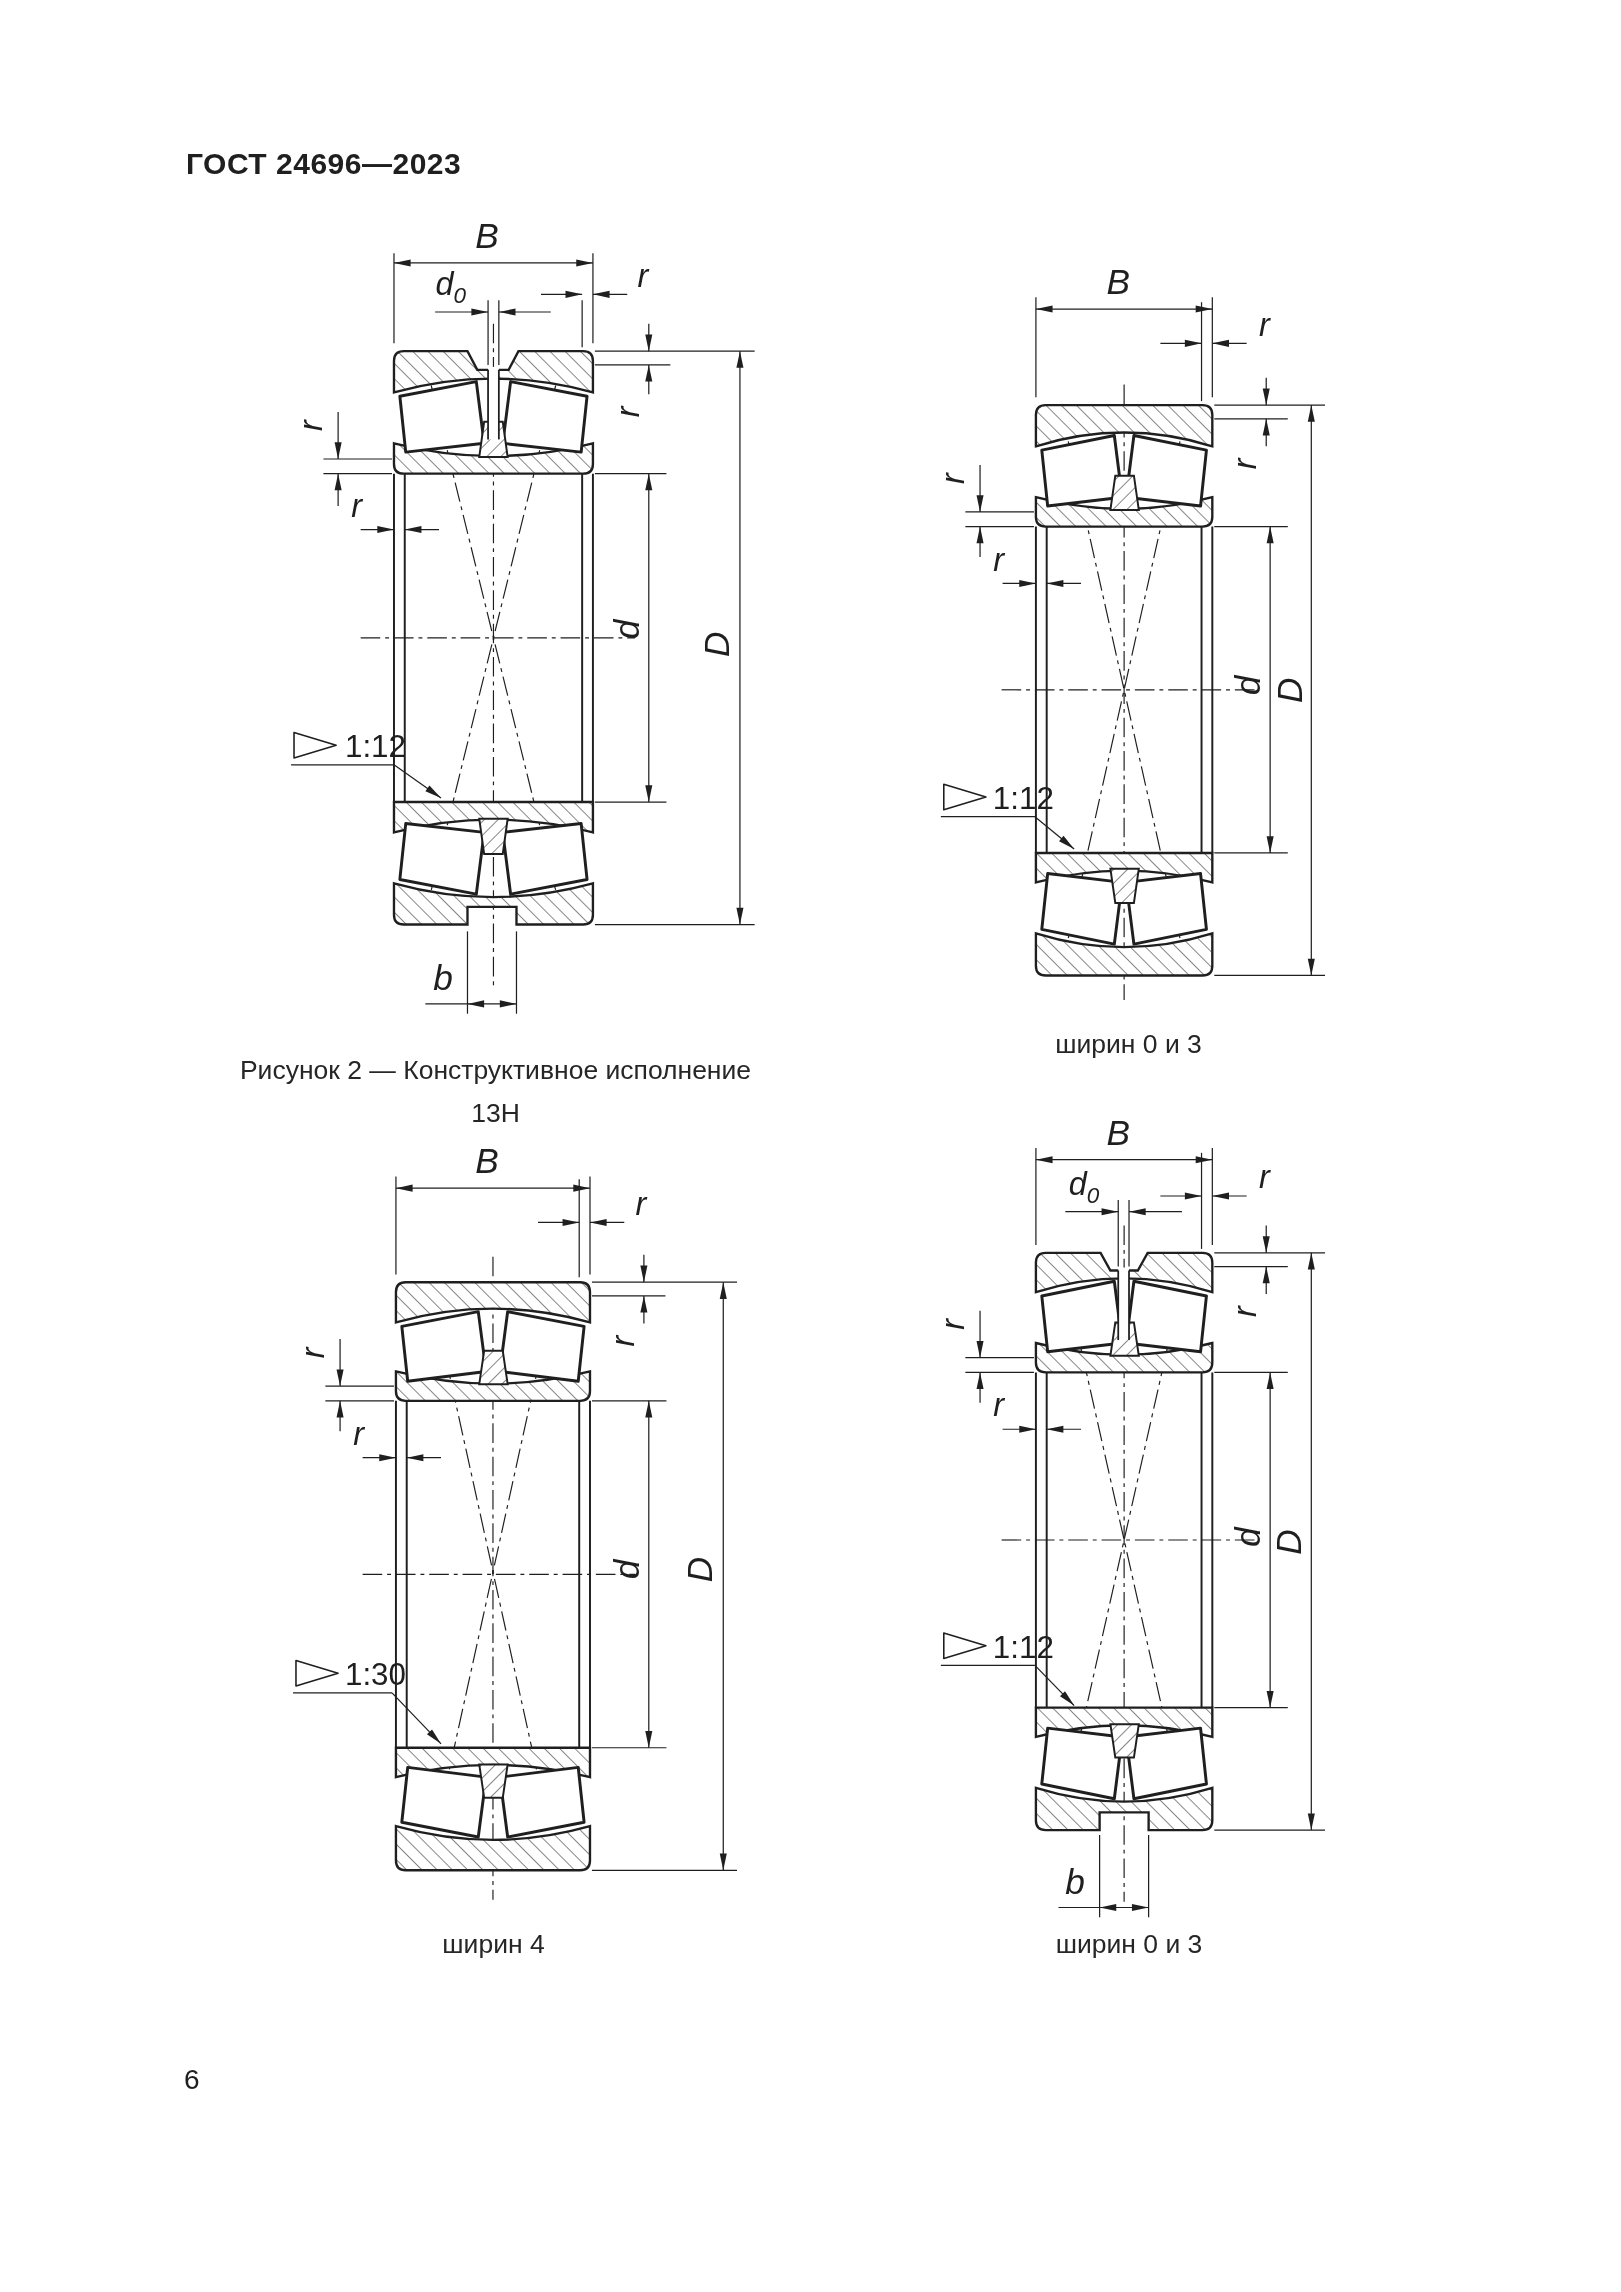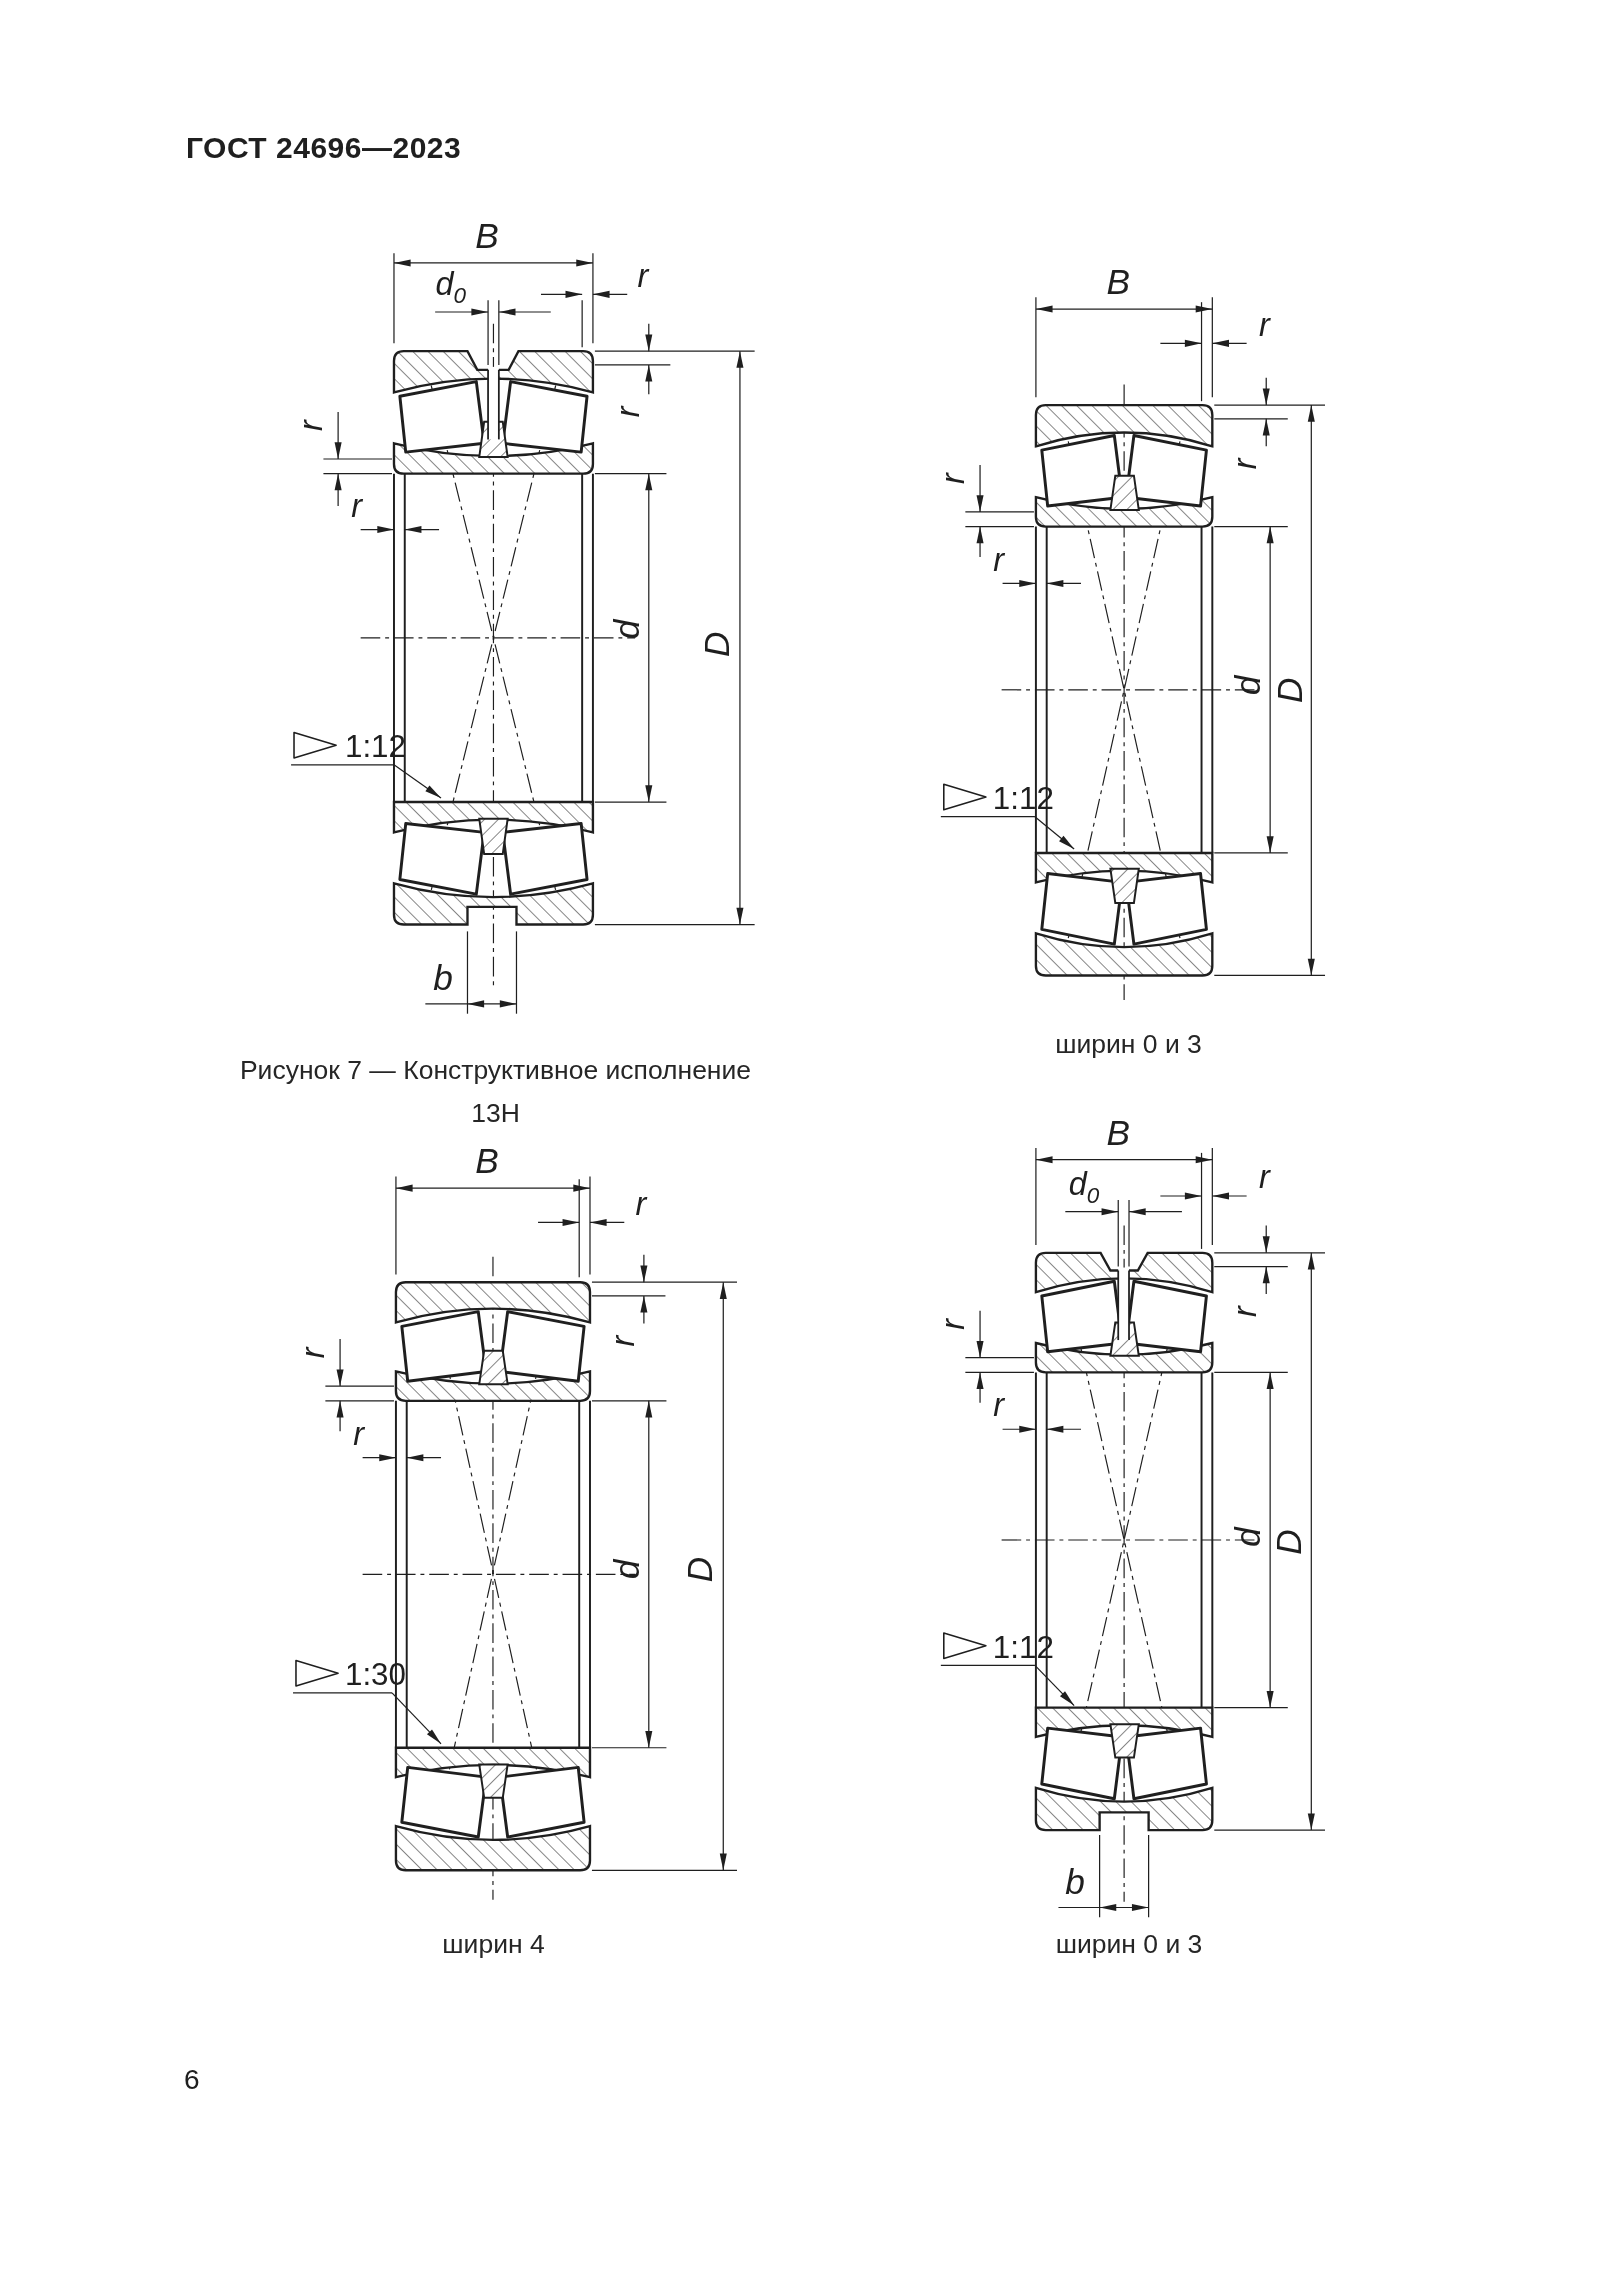--- a/index.html
+++ b/index.html
@@ -1,18 +1,18 @@
 <!DOCTYPE html>
 <html><head>
 <meta charset="utf-8">
 <style>
   html,body{margin:0;padding:0;background:#e8e8e8;font-family:"Liberation Sans",sans-serif;}
   .page{position:relative;width:1621px;height:2293px;background:#ffffff;margin:0 auto;overflow:hidden;}
   .page svg{position:absolute;left:0;top:0;}
-  .doc-header{position:absolute;left:186px;top:131px;font:bold 30px "Liberation Sans",sans-serif;color:#1f1f1f;letter-spacing:0.5px;text-align:right;}
+  .doc-header{position:absolute;left:186px;top:147px;font:bold 30px "Liberation Sans",sans-serif;color:#1f1f1f;letter-spacing:0.5px;text-align:right;}
   .page-number{position:absolute;left:184px;top:2064px;font:28px "Liberation Sans",sans-serif;color:#1f1f1f;}
   .fig-caption{position:absolute;text-align:center;font:26.5px "Liberation Sans",sans-serif;color:#262626;line-height:1.62;}
   .fig-caption span{display:block;}
   .cap5{left:221px;top:1049px;width:549px;}
   .cap6{left:851px;top:1023px;width:555px;}
   .cap7{left:216px;top:1923px;width:555px;}
   .cap8{left:833px;top:1923px;width:592px;}
   
   .band{stroke:#1f1f1f;stroke-width:2.4;fill:url(#hatch);}
   .rib{stroke:#1f1f1f;stroke-width:2;fill:url(#hatch2);}
@@ -331,21 +331,21 @@
         <text class="dlab" x="1019" y="1445" text-anchor="middle">r</text>
         <text class="taper" x="1013" y="1691">1:12</text>
         <text class="dlab-big" x="1286" y="1568" text-anchor="middle" transform="rotate(-90 1286 1568)">d</text>
         <text class="dlab-big" x="1328" y="1573" text-anchor="middle" transform="rotate(-90 1328 1573)">D</text>
         <text class="dlab-big" x="1097" y="1932" text-anchor="middle">b</text>
       </g>
     </g>
   </svg>
 
   <div class="fig-caption cap5">
-    <span>Рисунок 7 — Конструктивное исполнение 13Н</span>
+    <span>Рисунок 2 — Конструктивное исполнение 13Н</span>
     <span></span>
   </div>
   <div class="fig-caption cap6">
     <span>ширин 0 и 3</span>
   </div>
   <div class="fig-caption cap7">
     <span>ширин 4</span>
   </div>
   <div class="fig-caption cap8">
     <span>ширин 0 и 3</span>

